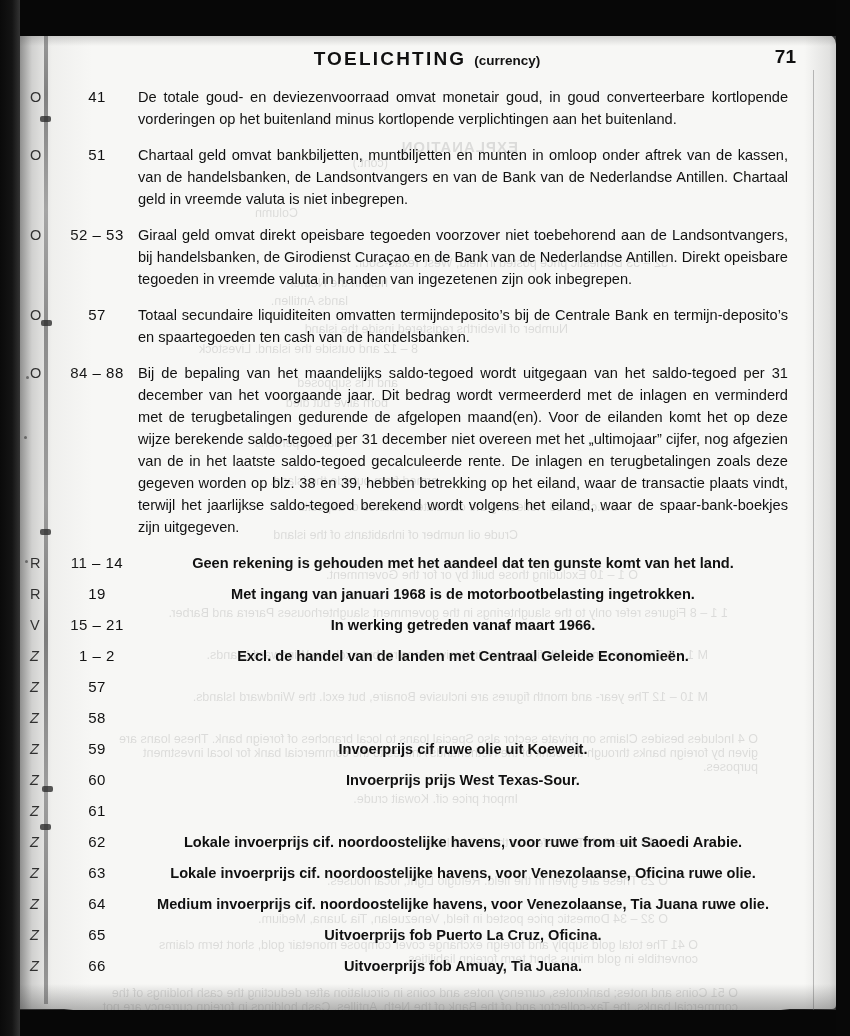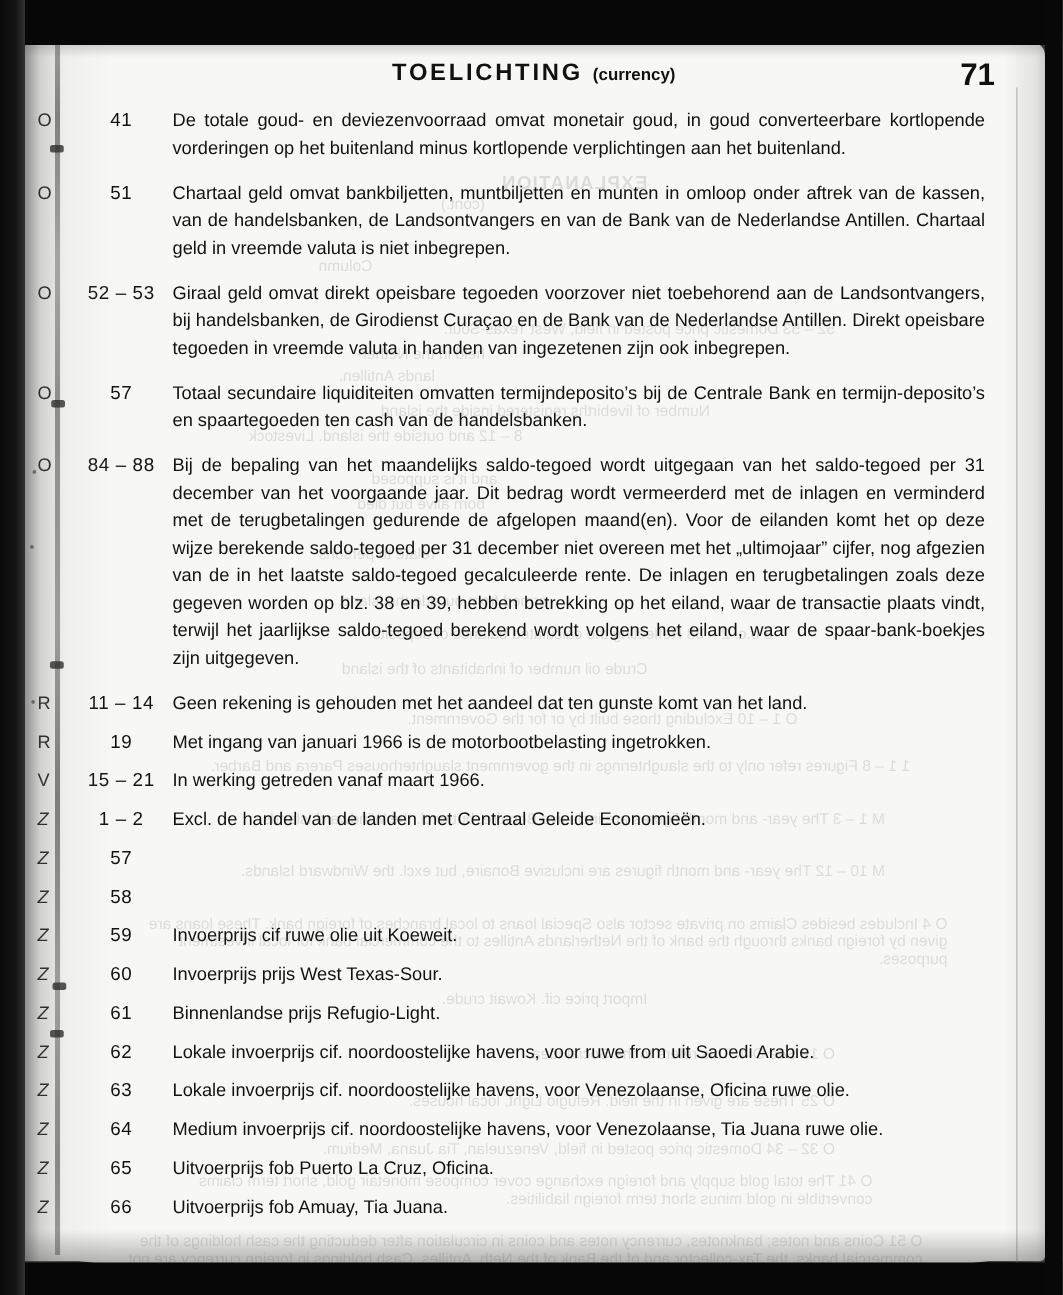--- a/index.html
+++ b/index.html
@@ -158,21 +158,21 @@
   .header-sub {
     font-size: 13.5px;
     font-weight: bold;
     letter-spacing: 0;
     margin-left: 8px;
   }
   .page-number {
     position: absolute;
     right: 40px;
     top: -2px;
-    font-size: 25px;
+    font-size: 19px;
     font-weight: bold;
   }
 
   .rows {
     position: absolute;
     left: 0;
     top: 52px;
     width: 818px;
   }
 
@@ -205,21 +205,21 @@
 
   .row-text {
     flex: 1 1 auto;
     padding-right: 48px;
     font-size: 14.6px;
     line-height: 22px;
     text-align: justify;
     text-justify: inter-word;
     hyphens: none;
   }
-  .row-text.nojust { text-align: left; }
+  .row-text.nojust { text-align: center; font-weight: bold; }
 
   
   .band-top {
     position: absolute;
     left: 0; top: 0; width: 850px; height: 36px;
     background: #070707;
   }
   .band-bottom {
     position: absolute;
     left: 0; bottom: 0; width: 850px; height: 26px;
@@ -331,21 +331,21 @@
             <div class="row-text">Bij de bepaling van het maandelijks saldo-tegoed wordt uitgegaan van het saldo-tegoed per 31 december van het voorgaande jaar. Dit bedrag wordt vermeerderd met de inlagen en verminderd met de terugbetalingen gedurende de afgelopen maand(en). Voor de eilanden komt het op deze wijze berekende saldo-tegoed per 31 december niet overeen met het „ultimojaar” cijfer, nog afgezien van de in het laatste saldo-tegoed gecalculeerde rente. De inlagen en terugbetalingen zoals deze gegeven worden op blz. 38 en 39, hebben betrekking op het eiland, waar de transactie plaats vindt, terwijl het jaarlijkse saldo-tegoed berekend wordt volgens het eiland, waar de spaar-bank-boekjes zijn uitgegeven.</div>
           </div>
           <div class="row tight">
             <div class="code-letter">R</div>
             <div class="code-num">11 – 14</div>
             <div class="row-text nojust">Geen rekening is gehouden met het aandeel dat ten gunste komt van het land.</div>
           </div>
           <div class="row tight">
             <div class="code-letter">R</div>
             <div class="code-num">19</div>
-            <div class="row-text nojust">Met ingang van januari 1966 is de motorbootbelasting ingetrokken.</div>
+            <div class="row-text nojust">Met ingang van januari 1968 is de motorbootbelasting ingetrokken.</div>
           </div>
           <div class="row tight">
             <div class="code-letter">V</div>
             <div class="code-num">15 – 21</div>
             <div class="row-text nojust">In werking getreden vanaf maart 1966.</div>
           </div>
           <div class="row tight">
             <div class="code-letter slant">Z</div>
             <div class="code-num">1 –  2</div>
             <div class="row-text nojust">Excl. de handel van de landen met Centraal Geleide Economieën.</div>
@@ -364,21 +364,20 @@
             <div class="row-text nojust">Invoerprijs cif ruwe olie uit Koeweit.</div>
           </div>
           <div class="row tight">
             <div class="code-letter slant">Z</div>
             <div class="code-num">60</div>
             <div class="row-text nojust">Invoerprijs prijs West Texas-Sour.</div>
           </div>
           <div class="row tight">
             <div class="code-letter slant">Z</div>
             <div class="code-num">61</div>
-            <div class="row-text nojust">Binnenlandse prijs Refugio-Light.</div>
           </div>
           <div class="row tight">
             <div class="code-letter slant">Z</div>
             <div class="code-num">62</div>
             <div class="row-text nojust">Lokale invoerprijs cif. noordoostelijke havens, voor ruwe from uit Saoedi Arabie.</div>
           </div>
           <div class="row tight">
             <div class="code-letter slant">Z</div>
             <div class="code-num">63</div>
             <div class="row-text nojust">Lokale invoerprijs cif. noordoostelijke havens, voor Venezolaanse, Oficina ruwe olie.</div>

